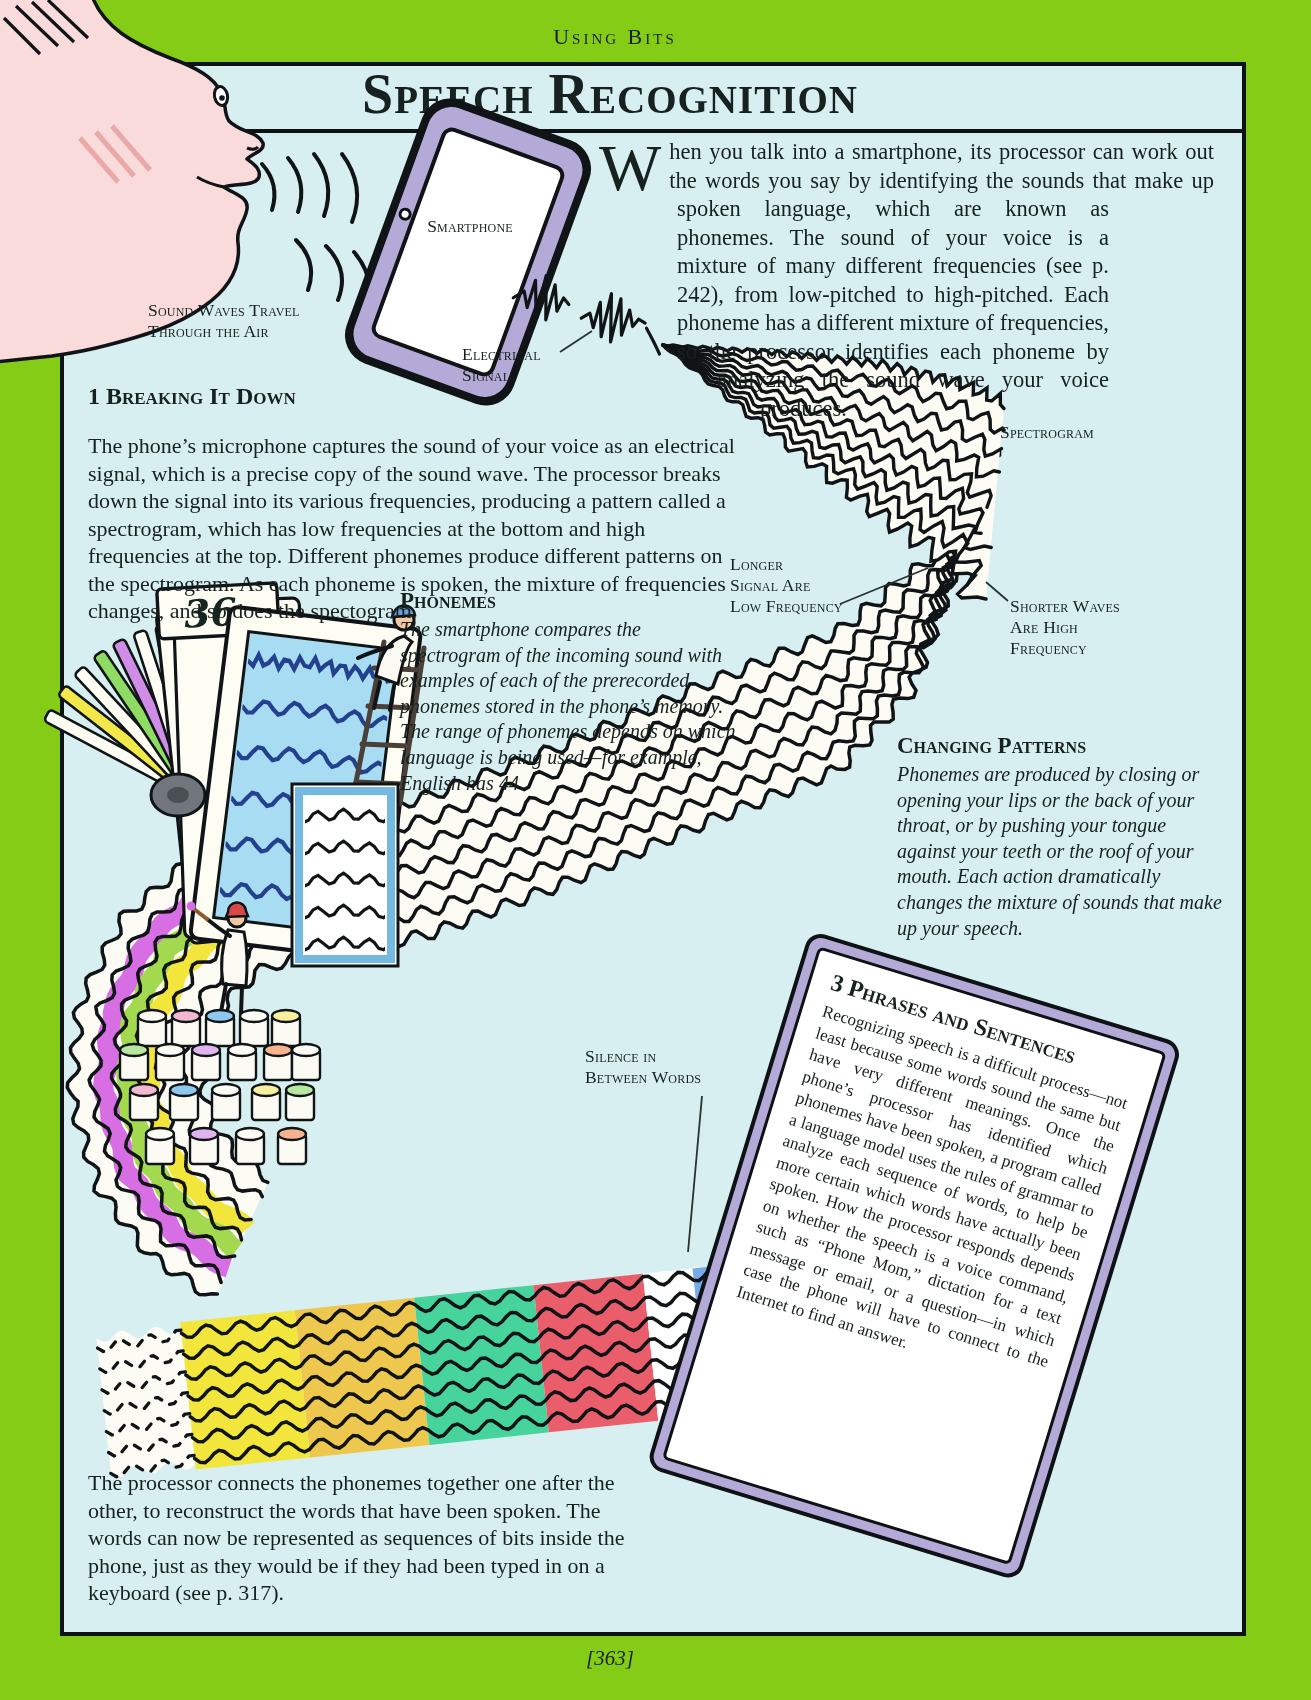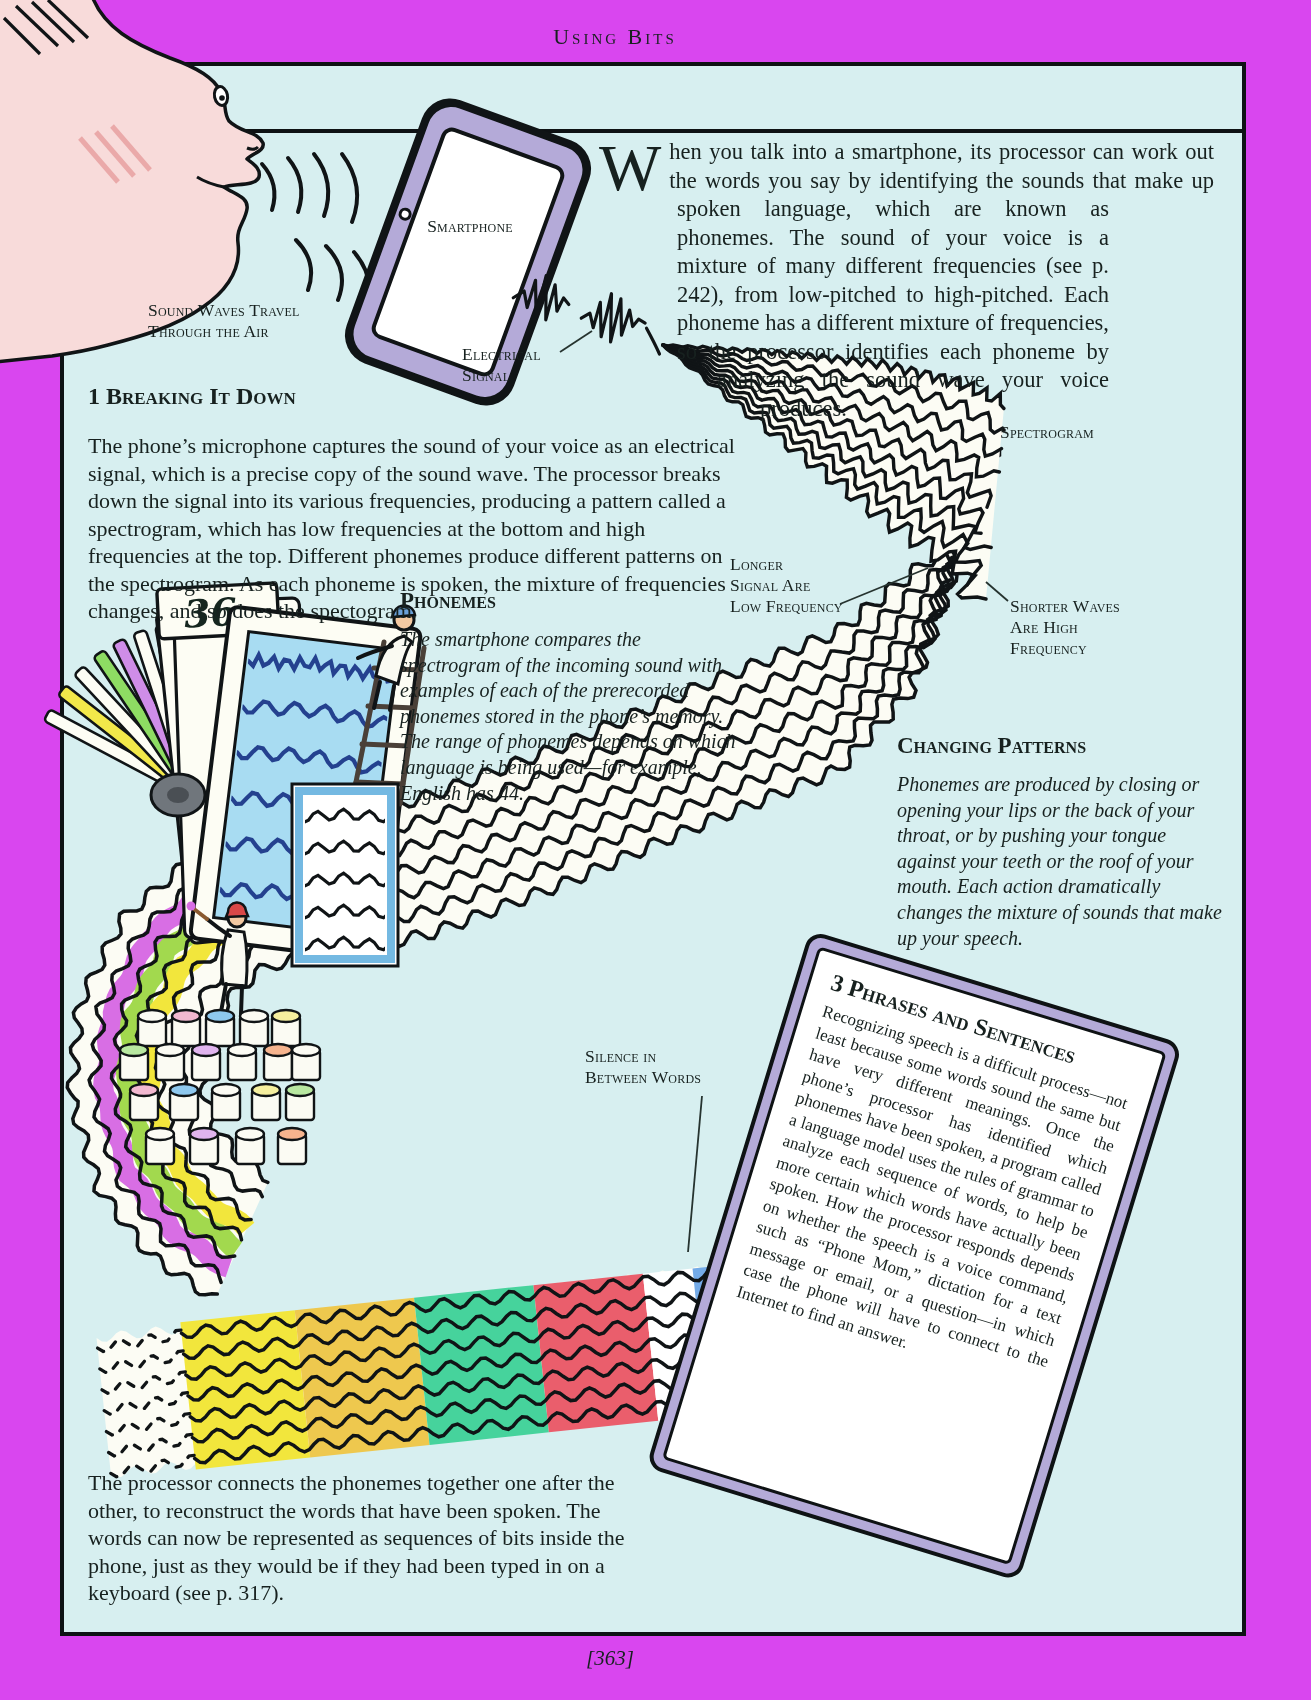--- a/index.html
+++ b/index.html
@@ -1,54 +1,55 @@
 <!DOCTYPE html>
 <html><head>
 <meta charset="utf-8">
 <style>
   html,body{margin:0;padding:0;background:#fff}
-  .page{position:relative;width:1311px;height:1700px;background:#d946ef;
+  .page{position:relative;width:1311px;height:1700px;background:#84cc16;
         font-family:"Liberation Serif",serif;color:#17211f;overflow:hidden}
   .panel{position:absolute;left:60px;top:62px;width:1186px;height:1574px;
          background:#d7eff0;border:4px solid #0e1214;box-sizing:border-box}
   .rule{position:absolute;left:62px;top:129px;width:1184px;height:4px;background:#0e1214}
   .kicker{position:absolute;left:0;top:24px;width:1230px;text-align:center;
           font-variant:small-caps;font-size:22px;letter-spacing:3px}
   .title{position:absolute;left:0;top:62px;width:1220px;text-align:center;
          font-variant:small-caps;font-weight:bold;font-size:56px;letter-spacing:1px}
   svg#art{position:absolute;left:0;top:0}
   .intro{position:absolute;left:597px;top:138px;width:618px;font-size:22.5px;
          line-height:28.5px;text-align:justify}
   .drop{float:left;font-size:66px;line-height:52px;padding:4px 8px 0 2px}
   .fl{float:left;clear:left;width:1px;height:12px}
   .fr{float:right;clear:right;width:1px;height:171px}
   .sec{position:absolute}
   .sec-h{font-variant:small-caps;font-weight:bold;font-size:24px;line-height:1.05}
   .sec-b{font-size:22px;line-height:1.25;margin-top:23px}
   .ann-h{font-variant:small-caps;font-weight:bold;font-size:23px}
-  .ann-b{font-style:italic;font-size:20px;line-height:1.28;margin-top:13px}
+  .ann-b{font-style:italic;font-size:20px;line-height:1.28;margin-top:3px}
   .lbl{position:absolute;font-variant:small-caps;font-size:17.5px;line-height:1.2;letter-spacing:.2px}
   .pageno{position:absolute;left:0;top:1646px;width:1220px;text-align:center;
           font-style:italic;font-size:21px}
   .card-outer{position:absolute;left:810px;top:930px;width:390px;height:562px;
               transform:rotate(17deg);transform-origin:0 0;background:#0e1214;
               border-radius:16px;padding:4px;box-sizing:border-box}
   .card-mid{background:#b4aad8;border-radius:12px;padding:9px;height:100%;box-sizing:border-box}
   .card-inner{background:#fff;border:3px solid #0e1214;border-radius:6px;height:100%;
               box-sizing:border-box;padding:14px 20px}
   .card-h{font-variant:small-caps;font-weight:bold;font-size:24px;margin-bottom:6px}
   .card-b{font-size:17px;line-height:22.5px;text-align:justify}
 </style>
 </head>
 <body>
 
 <div class="page">
 
   <div class="kicker">Using Bits</div>
   <div class="panel"></div>
+  <div class="title">Speech Recognition</div>
   <div class="rule"></div>
 
   <svg id="art" width="1311" height="1700" viewBox="0 0 1311 1700">
     <defs>
       <clipPath id="clip-screen">
           <rect x="234" y="642" width="145" height="282"></rect>
         </clipPath>
       <clipPath id="clip-frame">
           <rect x="305" y="797" width="80" height="156"></rect>
         </clipPath>

